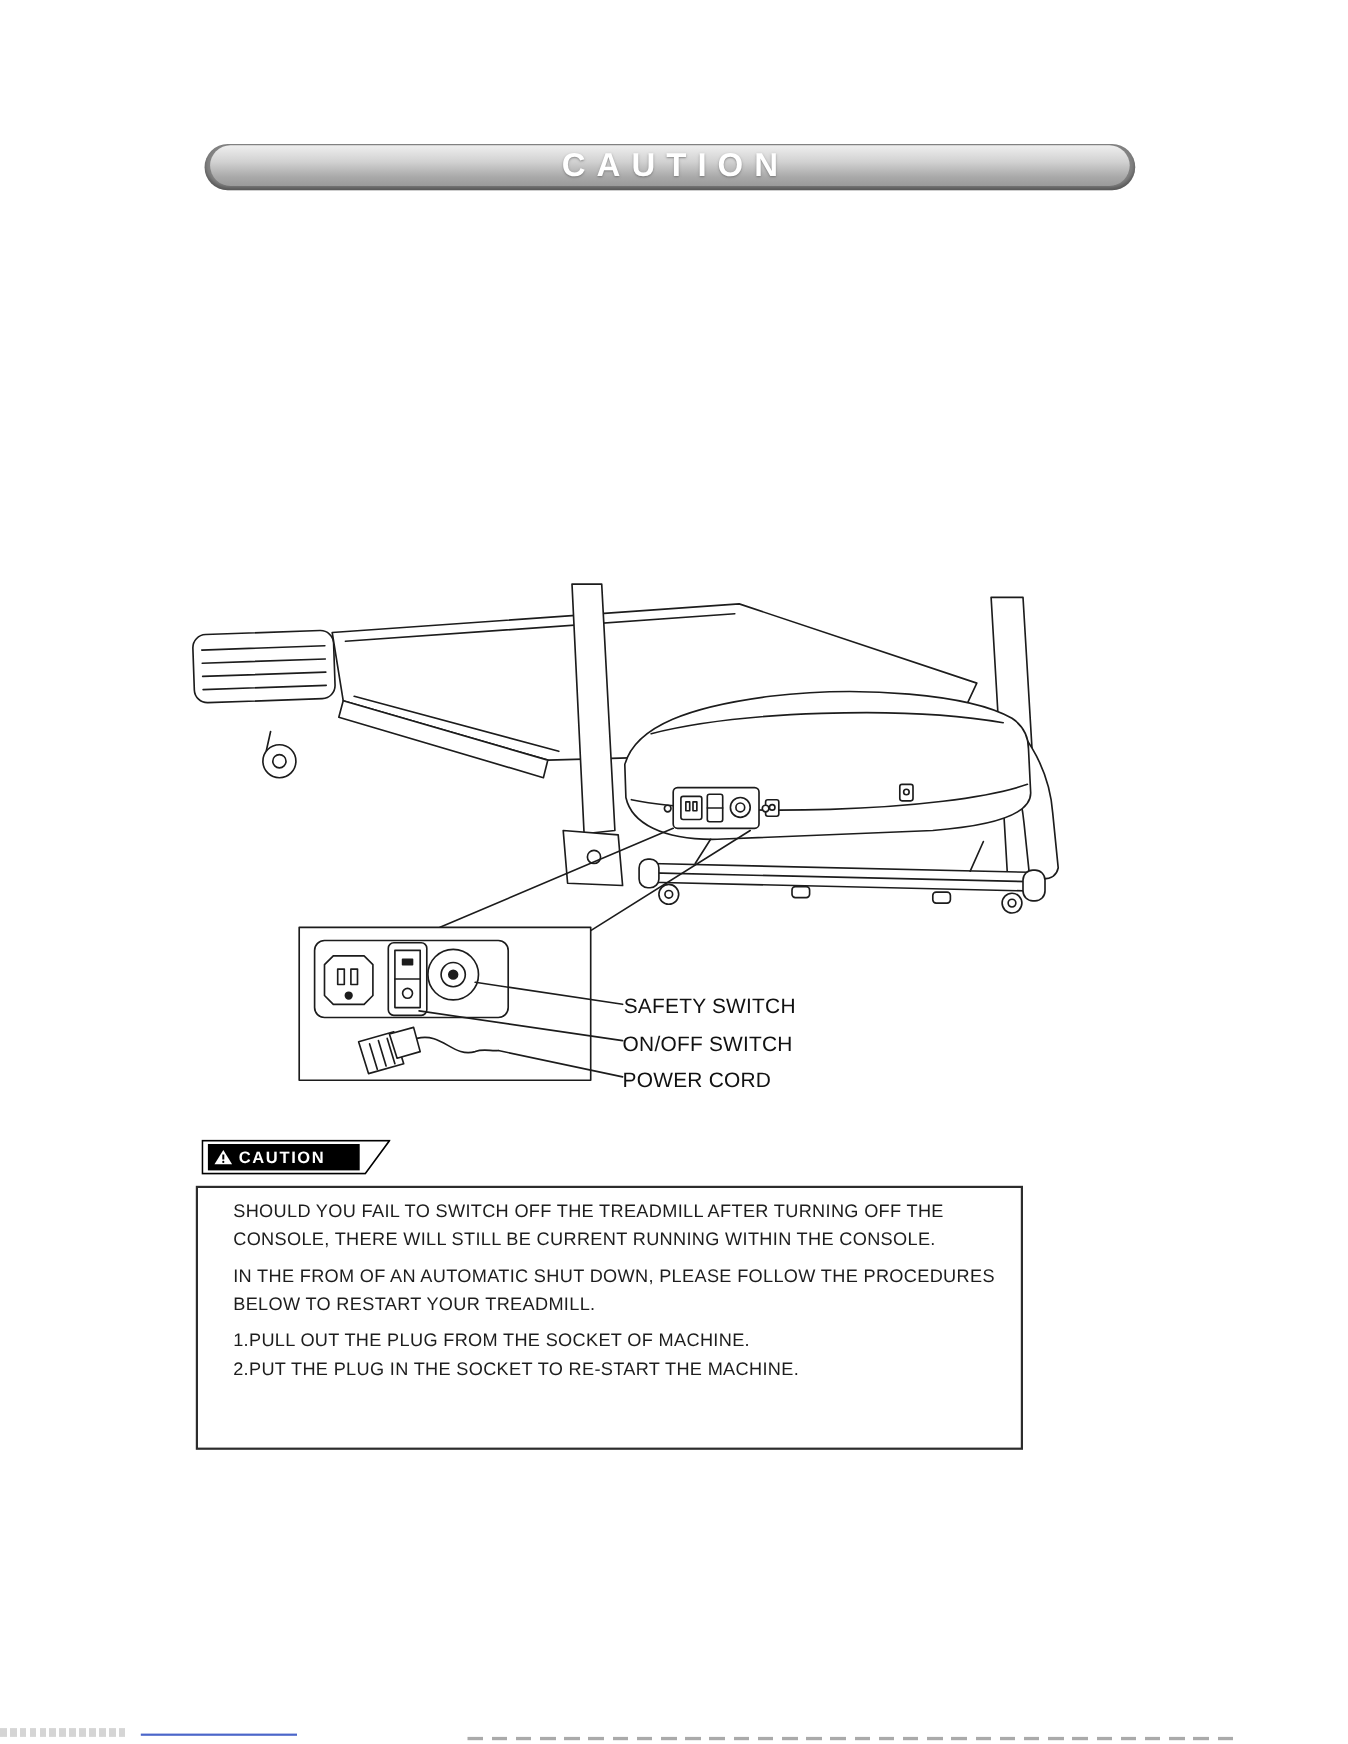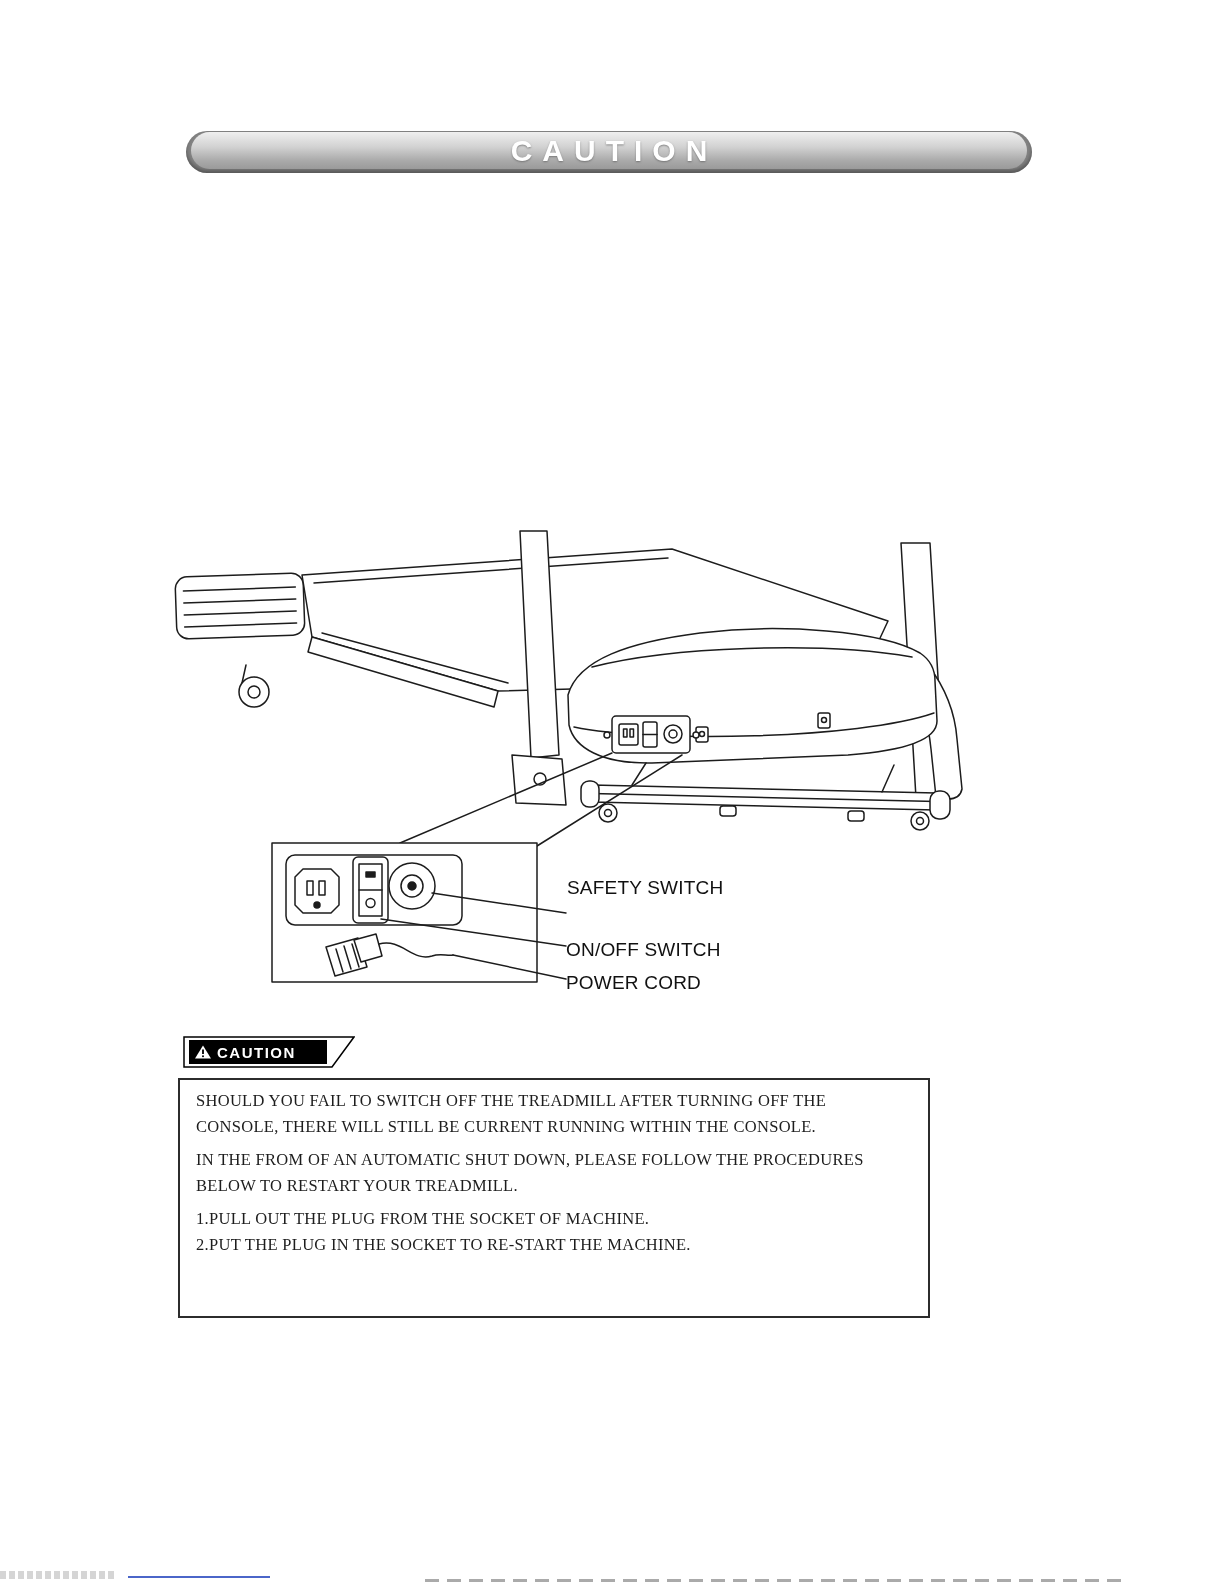--- a/index.html
+++ b/index.html
@@ -44,21 +44,21 @@
     left: 160px; top: 515px;
     width: 830px; height: 495px;
   }
   .diagram-label {
     position: absolute;
     font-size: 19px;
     color: #111;
     letter-spacing: 0.2px;
     white-space: nowrap;
   }
-  .label-safety { left: 567px; top: 877px; }
+  .label-safety { left: 567px; top: 905px; }
   .label-onoff  { left: 566px; top: 939px; }
   .label-cord   { left: 566px; top: 972px; }
 
   
   .caution-tag {
     position: absolute;
     left: 183px; top: 1036px;
     width: 172px; height: 32px;
   }
   .tag-outline { position: absolute; left: 0; top: 0; width: 172px; height: 32px; }
@@ -84,27 +84,26 @@
   .warning-box {
     position: absolute;
     left: 178px; top: 1078px;
     width: 752px; height: 240px;
     border: 2px solid #2c2c2c;
     box-sizing: border-box;
     padding: 8px 16px;
     background: #fff;
   }
   .warn-p {
-    margin: 0 0 7px 0;
+    margin: 0 0 7px 16px;
     font-size: 16.5px;
     line-height: 26px;
     letter-spacing: 0.3px;
     color: #1d1d1d;
     white-space: pre-line;
-    font-family: Liberation Serif, serif;
   }
 
   
   .artifact-blue {
     position: absolute;
     left: 128px; top: 1576px;
     width: 142px; height: 2px;
     background: #2b4bc0;
     opacity: .85;
   }

